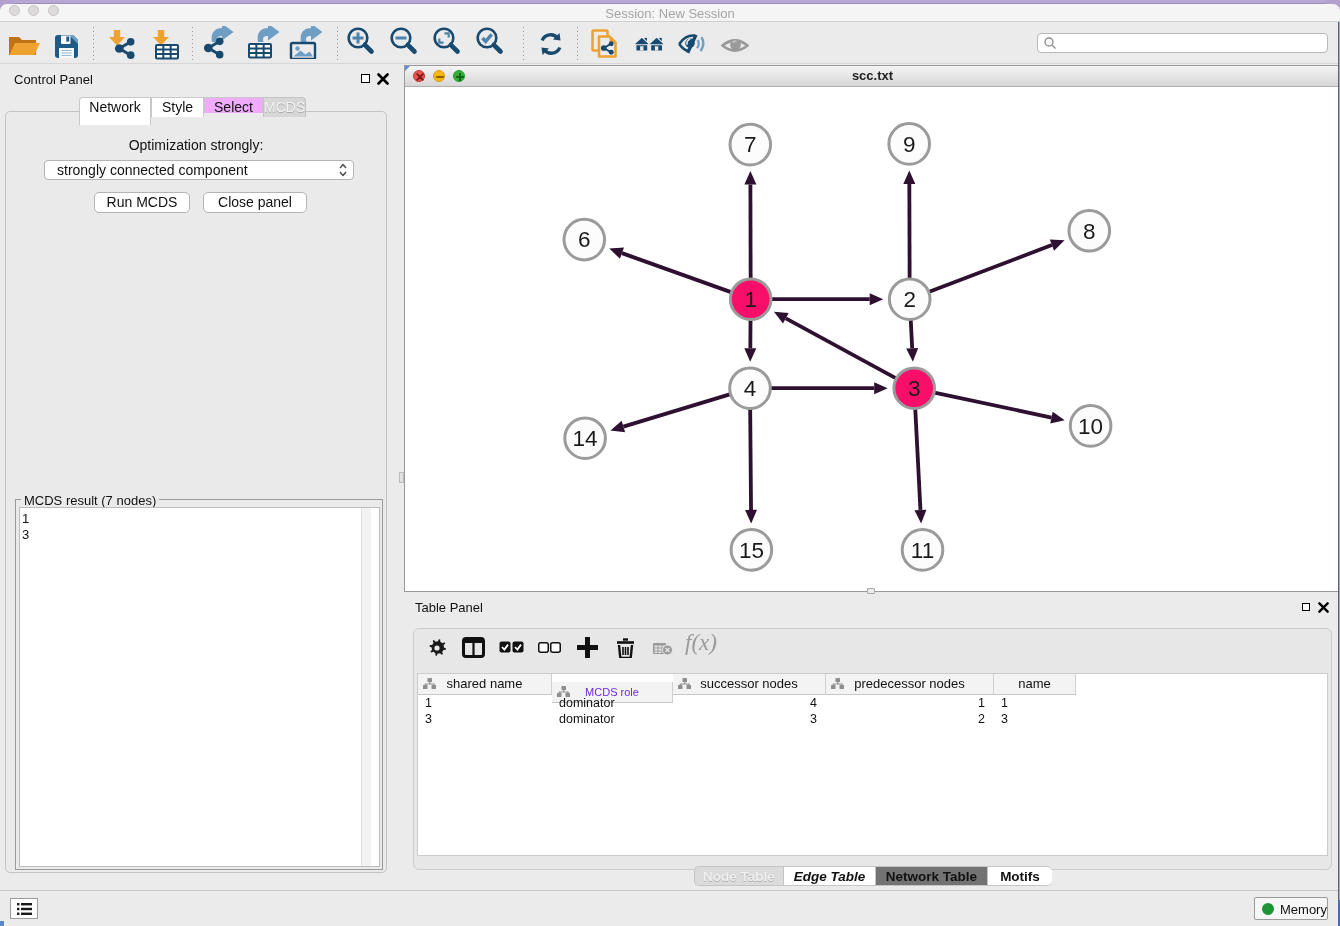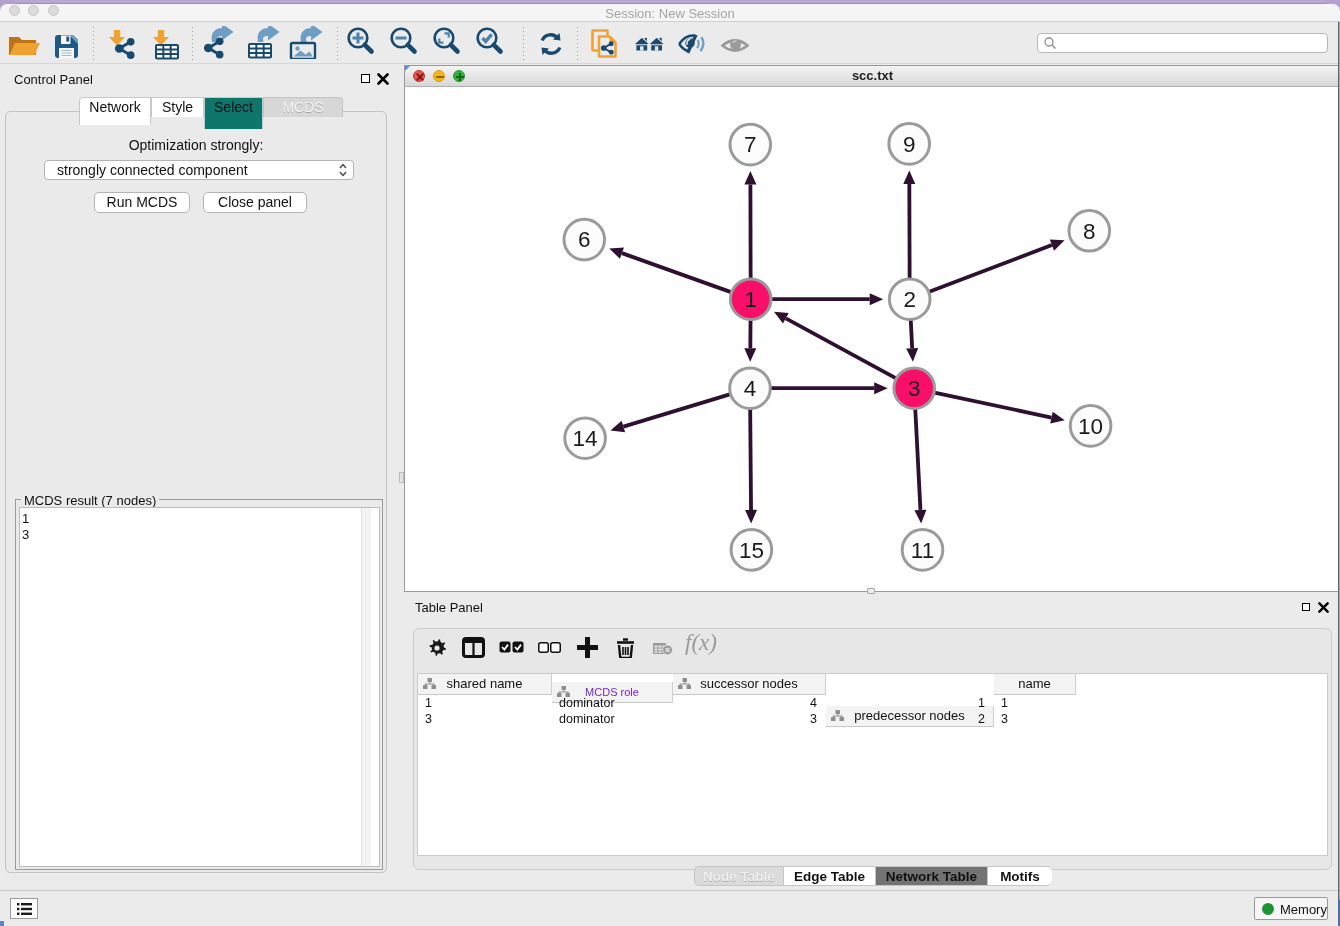--- a/index.html
+++ b/index.html
@@ -176,22 +176,22 @@
 <div class="abs" style="left:361px;top:74px;width:9px;height:9px;border:1.5px solid #000;background:#fff;"></div>
 <svg class="abs" style="left:377px;top:73px;" width="12" height="12" viewBox="0 0 12 12">
     <path d="M1.5 1.5 L10.5 10.5 M10.5 1.5 L1.5 10.5" stroke="#000" stroke-width="2.6" stroke-linecap="round"></path>
   </svg>
 
 <div class="abs" style="left:5px;top:111px;width:382px;height:762px;background:#ebeaeb;border:1px solid #c4c3c4;border-radius:5px;"></div>
 
 <div class="abs" id="cp-tabs" style="left:79px;top:97px;height:20px;">
     <div style="position:absolute;left:0px;top:0;width:72px;height:28px;background:#fff;border:1px solid #c9c8c9;border-bottom:none;color:#111;border-radius:4px 0 0 0;text-align:center;font-size:14px;line-height:19px;">Network</div>
     <div style="position:absolute;left:72px;top:0;width:53px;height:20px;background:#fff;border:1px solid #c9c8c9;border-bottom:none;color:#111;text-align:center;font-size:14px;line-height:19px;">Style</div>
-    <div style="position:absolute;left:125px;top:0;width:59px;height:32px;background:#0f766e;border:1px solid #c9c8c9;border-bottom:none;color:#111;text-align:center;font-size:14px;line-height:19px;">Select</div>
-    <div style="position:absolute;left:184px;top:0;width:80px;height:20px;background:#d8d7d8;border:1px solid #c4c3c4;border-bottom:none;border-radius:0 4px 0 0;color:#f4f3f4;text-shadow:0 1px 0 #aaa;text-align:center;font-size:14px;line-height:19px;">MCDS</div>
+    <div style="position:absolute;left:125px;top:0;width:59px;height:16px;background:#f0abfc;border:1px solid #c9c8c9;border-bottom:none;color:#111;text-align:center;font-size:14px;line-height:19px;">Select</div>
+    <div style="position:absolute;left:184px;top:0;width:43px;height:20px;background:#d8d7d8;border:1px solid #c4c3c4;border-bottom:none;border-radius:0 4px 0 0;color:#f4f3f4;text-shadow:0 1px 0 #aaa;text-align:center;font-size:14px;line-height:19px;">MCDS</div>
   </div>
 
 <div class="abs" style="left:5px;top:137px;width:382px;text-align:center;font-size:14px;color:#111;">Optimization strongly:</div>
 
 <div class="abs" style="left:44px;top:160px;width:310px;height:20px;background:#fff;border:1px solid #b5b4b5;border-radius:4px;"></div>
 <div class="abs" style="left:57px;top:162px;font-size:14px;color:#111;">strongly connected component</div>
 <svg class="abs" style="left:338px;top:163px;" width="10" height="14" viewBox="0 0 10 14">
     <path d="M2 5 L5 1.5 L8 5" fill="none" stroke="#555" stroke-width="1.6" stroke-linejoin="round"></path>
     <path d="M2 9 L5 12.5 L8 9" fill="none" stroke="#555" stroke-width="1.6" stroke-linejoin="round"></path>
   </svg>
@@ -353,21 +353,21 @@
         </g>
       </svg>MCDS role</div>
     <div style="position:absolute;left:255px;top:0;width:153px;height:21px;background:#f4f3f4;border-right:1px solid #d0cfd0;border-bottom:1px solid #c9c8c9;text-align:center;font-size:13px;color:#111;line-height:20px;white-space:nowrap;"><svg width="13" height="12" viewBox="0 0 13 12" style="position:absolute;left:5px;top:4px;">
         <g fill="#8f8e8f">
           <rect x="4.5" y="0" width="4.5" height="4" rx="0.5"></rect>
           <rect x="0" y="7" width="4.5" height="4" rx="0.5"></rect>
           <rect x="8.5" y="7" width="4.5" height="4" rx="0.5"></rect>
           <path d="M6.2 4 h1.1 v2 h-1.1z M1.7 5.4 h10 v1.1 h-10z M1.7 5.4 h1.1 v2 h-1.1z M10.3 5.4 h1.1 v2 h-1.1z"></path>
         </g>
       </svg>successor nodes</div>
-    <div style="position:absolute;left:408px;top:0;width:168px;height:21px;background:#f4f3f4;border-right:1px solid #d0cfd0;border-bottom:1px solid #c9c8c9;text-align:center;font-size:13px;color:#111;line-height:20px;white-space:nowrap;margin-top:32px;"><svg width="13" height="12" viewBox="0 0 13 12" style="position:absolute;left:5px;top:4px;">
+    <div style="position:absolute;left:408px;top:0;width:168px;height:21px;background:#f4f3f4;border-right:1px solid #d0cfd0;border-bottom:1px solid #c9c8c9;text-align:center;font-size:13px;color:#111;line-height:20px;white-space:nowrap;"><svg width="13" height="12" viewBox="0 0 13 12" style="position:absolute;left:5px;top:4px;">
         <g fill="#8f8e8f">
           <rect x="4.5" y="0" width="4.5" height="4" rx="0.5"></rect>
           <rect x="0" y="7" width="4.5" height="4" rx="0.5"></rect>
           <rect x="8.5" y="7" width="4.5" height="4" rx="0.5"></rect>
           <path d="M6.2 4 h1.1 v2 h-1.1z M1.7 5.4 h10 v1.1 h-10z M1.7 5.4 h1.1 v2 h-1.1z M10.3 5.4 h1.1 v2 h-1.1z"></path>
         </g>
       </svg>predecessor nodes</div>
     <div style="position:absolute;left:576px;top:0;width:82px;height:21px;background:#f4f3f4;border-right:1px solid #d0cfd0;border-bottom:1px solid #c9c8c9;text-align:center;font-size:13px;color:#111;line-height:20px;white-space:nowrap;">name</div>
   </div>
 <div class="abs" id="table-rows" style="left:418px;top:695px;">
@@ -378,21 +378,21 @@
     <div style="position:absolute;left:583px;top:0px;width:66px;font-size:12.5px;color:#111;text-align:left;line-height:16px;">1</div>
     <div style="position:absolute;left:7px;top:16px;width:118px;font-size:12.5px;color:#111;text-align:left;line-height:16px;">3</div>
     <div style="position:absolute;left:141px;top:16px;width:105px;font-size:12.5px;color:#111;text-align:left;line-height:16px;">dominator</div>
     <div style="position:absolute;left:262px;top:16px;width:137px;font-size:12.5px;color:#111;text-align:right;line-height:16px;">3</div>
     <div style="position:absolute;left:415px;top:16px;width:152px;font-size:12.5px;color:#111;text-align:right;line-height:16px;">2</div>
     <div style="position:absolute;left:583px;top:16px;width:66px;font-size:12.5px;color:#111;text-align:left;line-height:16px;">3</div>
   </div>
 
 <div class="abs" id="bottom-tabs" style="left:694px;top:866px;height:20px;">
     <div style="position:absolute;left:0px;top:0;width:89px;height:20px;background:#dcdbdc;border:1px solid #c6c5c6;color:#f0efF0;text-shadow:0 1px 0 #b0b0b0;border-radius:5px 0 0 5px;border-right:none;text-align:center;font-size:13.5px;font-weight:bold;line-height:19px;">Node Table</div>
-    <div style="position:absolute;left:89px;top:0;width:92px;height:20px;background:#fff;border:1px solid #c6c5c6;color:#111;border-right:none;text-align:center;font-size:13.5px;font-weight:bold;line-height:19px;">Edge Table</div>
+    <div style="position:absolute;left:89px;top:0;width:92px;height:20px;background:#fff;border:1px solid #c6c5c6;color:#111;border-right:none;text-align:center;font-size:13.5px;font-weight:bold;line-height:19px;font-style:italic;">Edge Table</div>
     <div style="position:absolute;left:181px;top:0;width:112px;height:20px;background:#737373;border:1px solid #c6c5c6;color:#111;border-right:none;text-align:center;font-size:13.5px;font-weight:bold;line-height:19px;">Network Table</div>
     <div style="position:absolute;left:293px;top:0;width:65px;height:20px;background:#fff;border:1px solid #c6c5c6;color:#111;border-radius:0 5px 5px 0;border-right:none;text-align:center;font-size:13.5px;font-weight:bold;line-height:19px;">Motifs</div>
   </div>
 
 <div class="abs" style="left:0;top:890px;width:1340px;height:36px;background:#ecebec;border-top:1px solid #c9c8c9;"></div>
 <div class="abs" style="left:10px;top:898px;width:28px;height:21px;background:#fdfdfd;border:1px solid #9c9b9c;"></div>
 <svg class="abs" style="left:17px;top:903px;" width="15" height="12" viewBox="0 0 15 12">
     <g fill="#1a1a1a">
       <rect x="0" y="0" width="2.4" height="2.4"></rect>
       <rect x="4" y="0" width="11" height="2.4"></rect>

